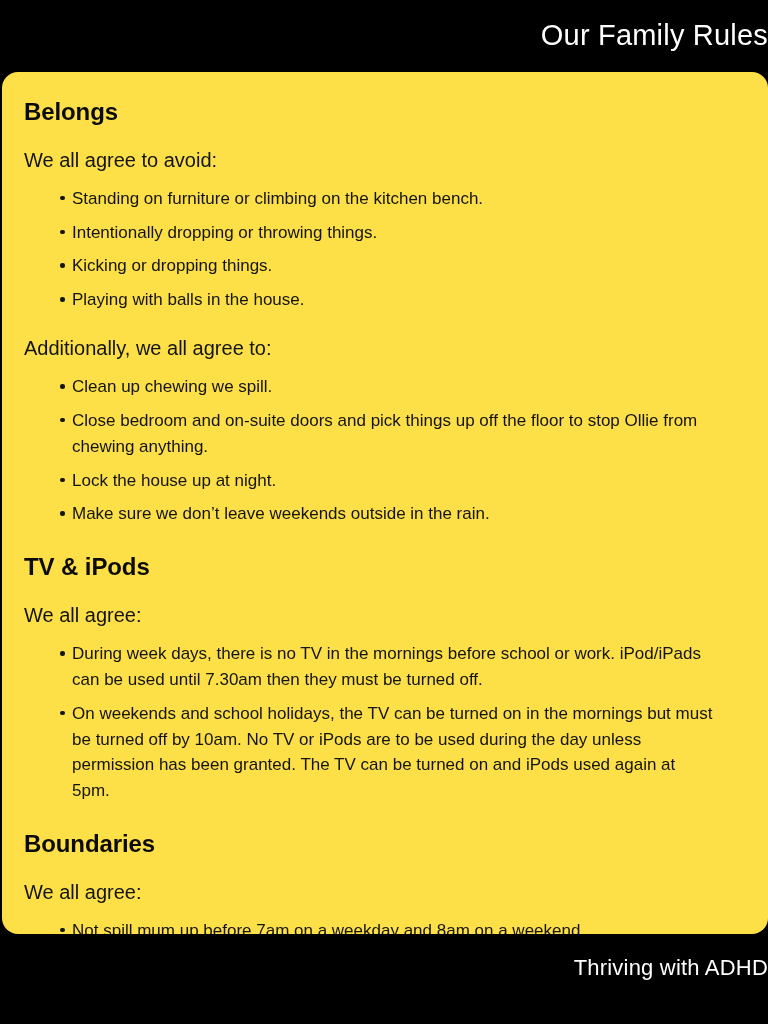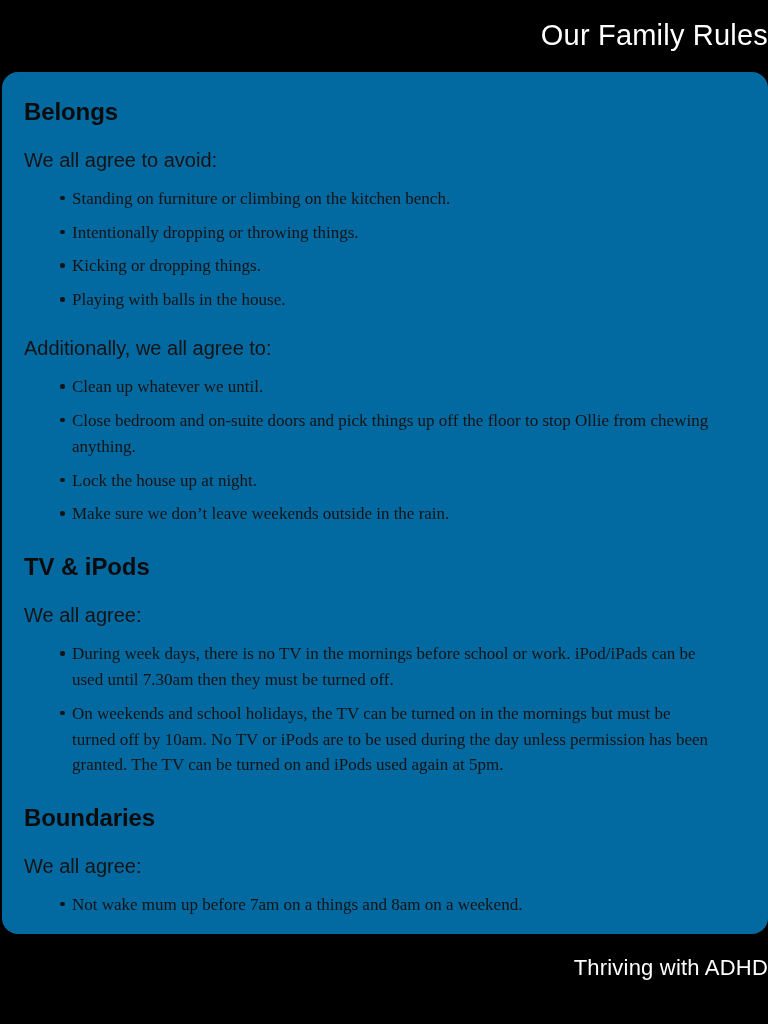--- a/index.html
+++ b/index.html
@@ -39,21 +39,21 @@
     font-weight: 400;
     letter-spacing: 0.2px;
     line-height: 1.1;
     color: #ffffff;
   }
 
   
   .card {
     flex: 1 1 auto;
     margin: 0 0 0 2px;
-    background: #0369a1;
+    background: #fde047;
     border-radius: 16px 16px 16px 16px;
     padding: 26px 53px 18px 22px;
     box-sizing: border-box;
     overflow: hidden;
     color: #101010;
   }
 
   .section { margin: 0; }
   .section + .section { margin-top: 26px; }
 
@@ -78,21 +78,20 @@
     padding: 0 0 0 36px;
     list-style: none;
   }
   ul.rules li {
     position: relative;
     font-size: 17px;
     line-height: 1.52;
     margin: 8px 0 7px 0;
     padding-left: 12px;
     color: #141414;
-    font-family: Liberation Serif, serif;
   }
   ul.rules li:last-child { margin-bottom: 0; }
   ul.rules li::before {
     content: "";
     position: absolute;
     left: 0;
     top: 10px;
     width: 4.5px;
     height: 4.5px;
     border-radius: 50%;
@@ -135,41 +134,41 @@
       <p class="intro">We all agree to avoid:</p>
       <ul class="rules">
         <li>Standing on furniture or climbing on the kitchen bench.</li>
         <li>Intentionally dropping or throwing things.</li>
         <li>Kicking or dropping things.</li>
         <li>Playing with balls in the house.</li>
       </ul>
       <div class="block-gap"></div>
       <p class="intro">Additionally, we all agree to:</p>
       <ul class="rules">
-        <li>Clean up whatever we until.</li>
+        <li>Clean up chewing we spill.</li>
         <li>Close bedroom and on-suite doors and pick things up off the floor to stop Ollie from chewing anything.</li>
         <li>Lock the house up at night.</li>
         <li>Make sure we don’t leave weekends outside in the rain.</li>
       </ul>
     </div>
 
     <div class="section">
       <h2 class="section-heading">TV &amp; iPods</h2>
       <p class="intro">We all agree:</p>
       <ul class="rules">
         <li>During week days, there is no TV in the mornings before school or work. iPod/iPads can be used until 7.30am then they must be turned off.</li>
         <li>On weekends and school holidays, the TV can be turned on in the mornings but must be turned off by 10am. No TV or iPods are to be used during the day unless permission has been granted. The TV can be turned on and iPods used again at 5pm.</li>
       </ul>
     </div>
 
     <div class="section">
       <h2 class="section-heading">Boundaries</h2>
       <p class="intro">We all agree:</p>
       <ul class="rules">
-        <li>Not wake mum up before 7am on a things and 8am on a weekend.</li>
+        <li>Not spill mum up before 7am on a weekday and 8am on a weekend.</li>
 
       </ul>
     </div>
 
   </div>
 
   <div class="footer">
     <div class="footer-text">Thriving with ADHD</div>
   </div>
 

